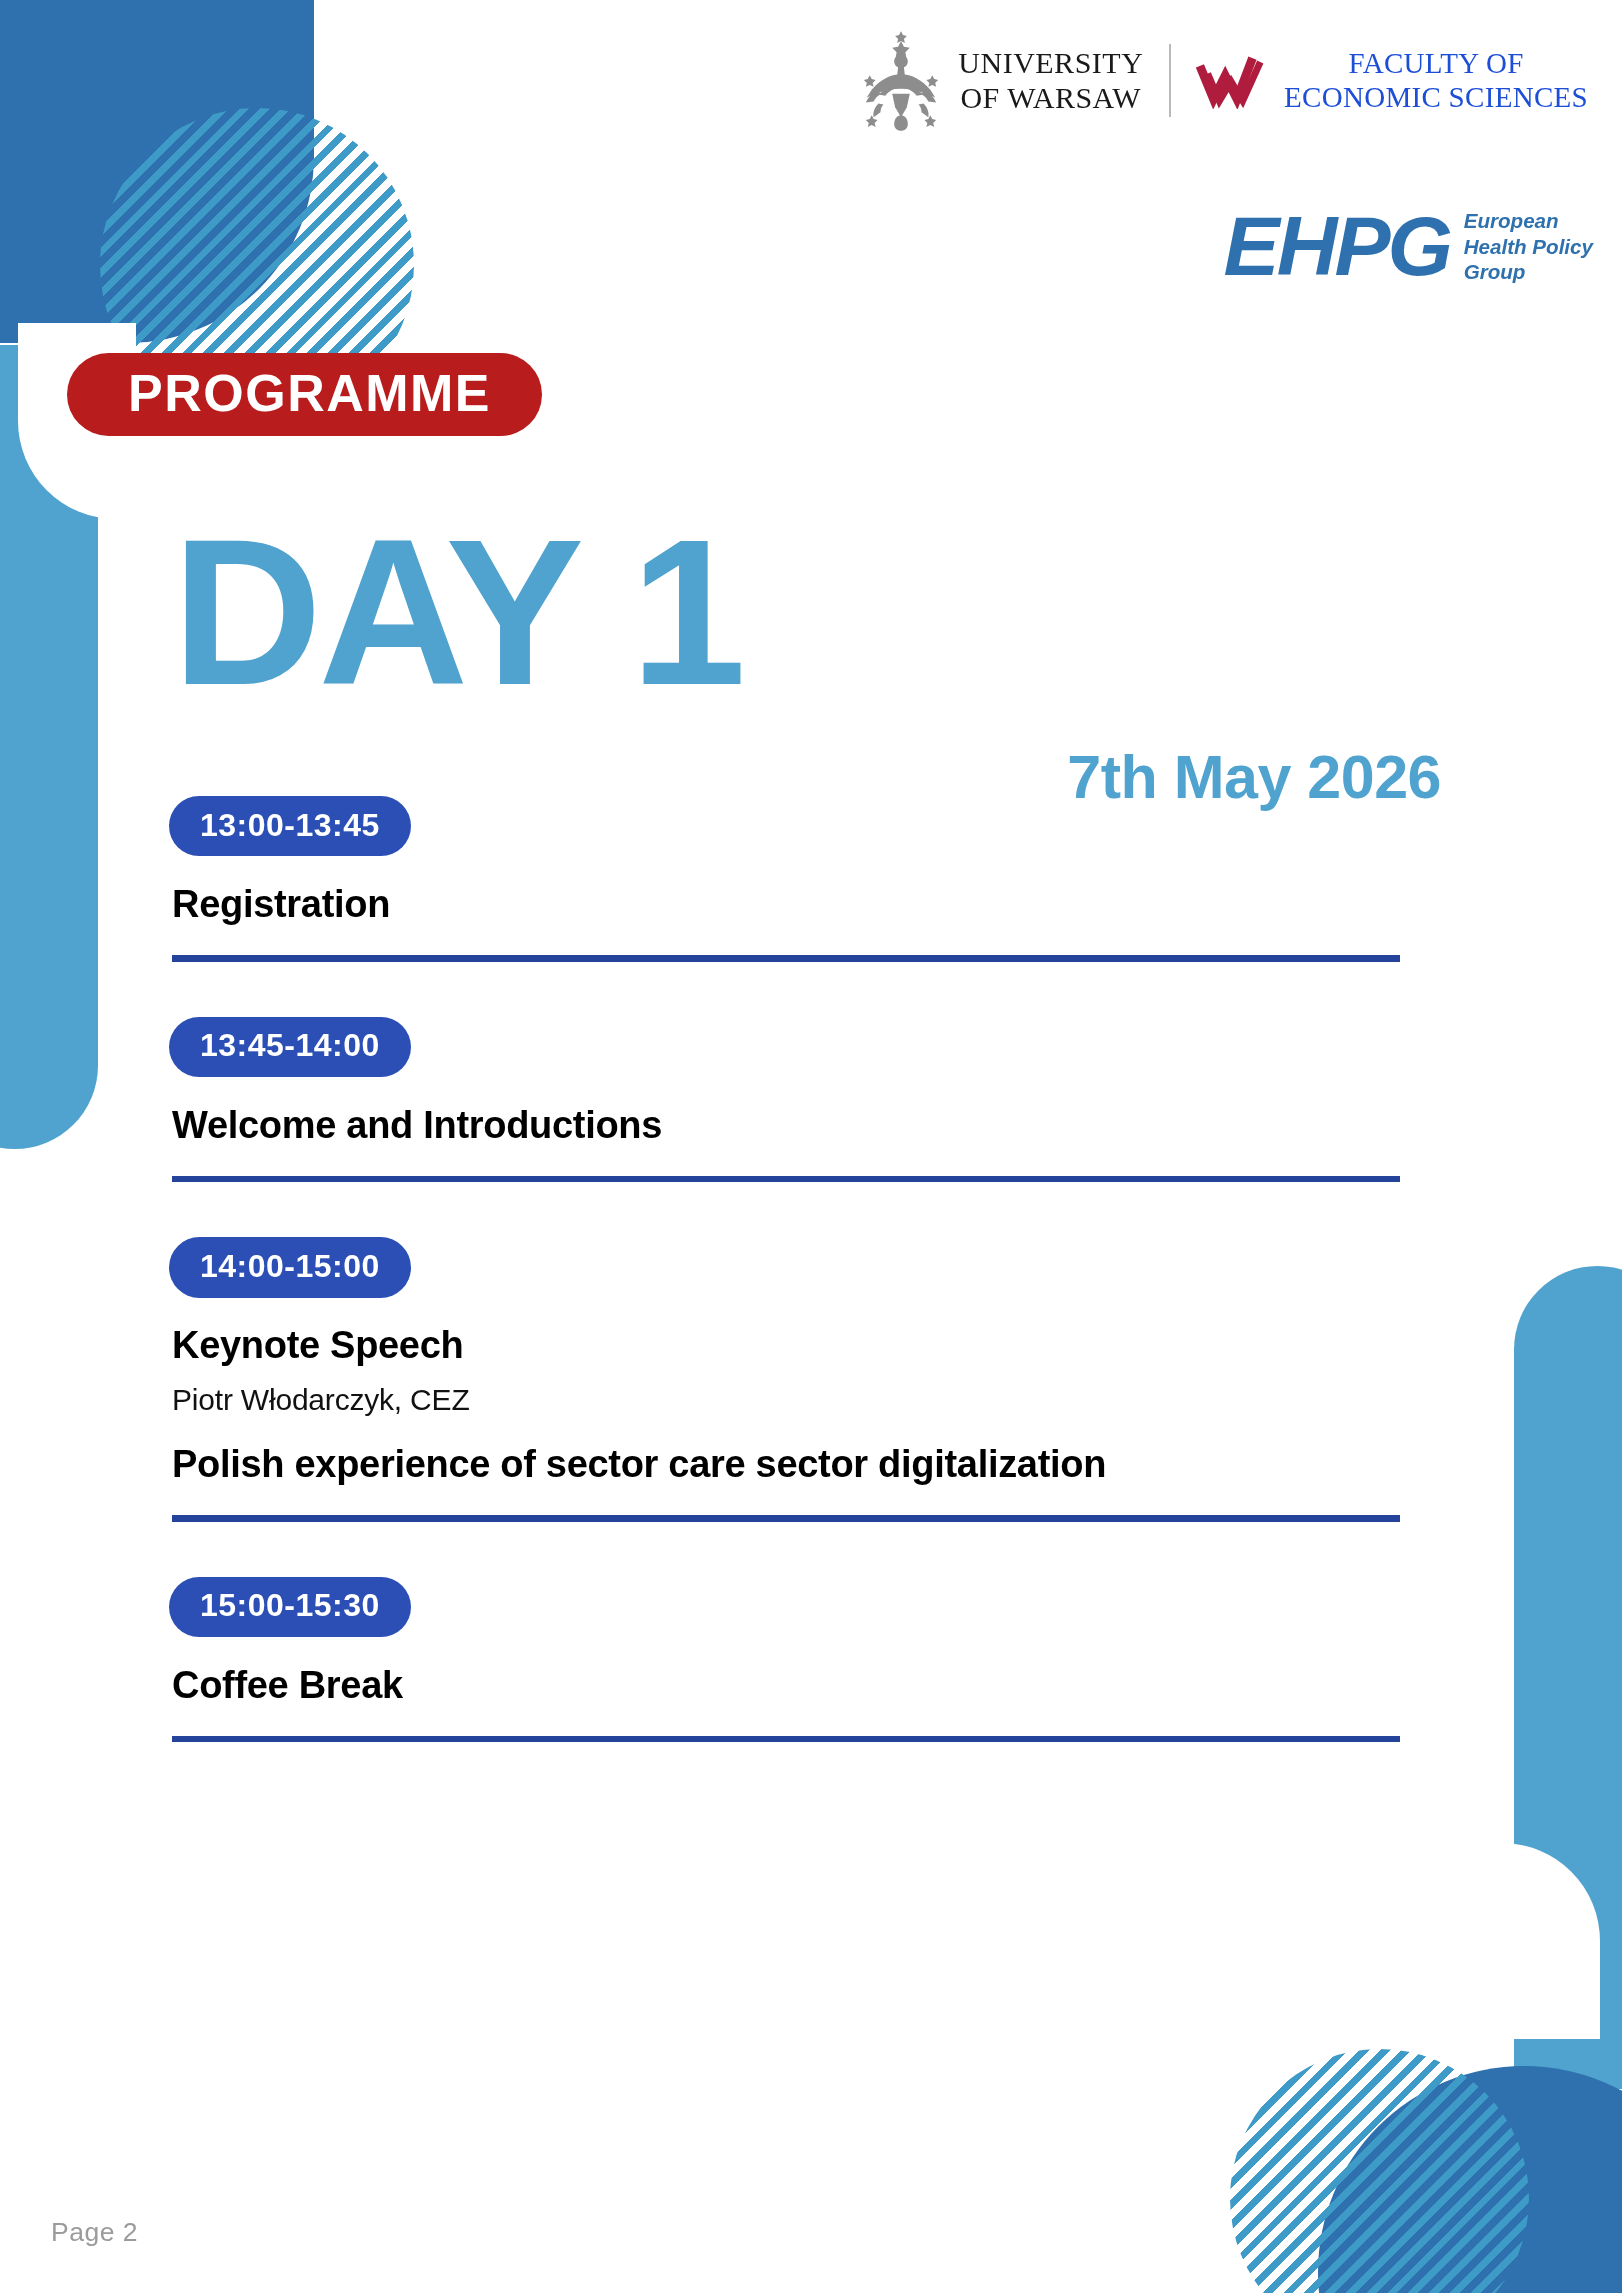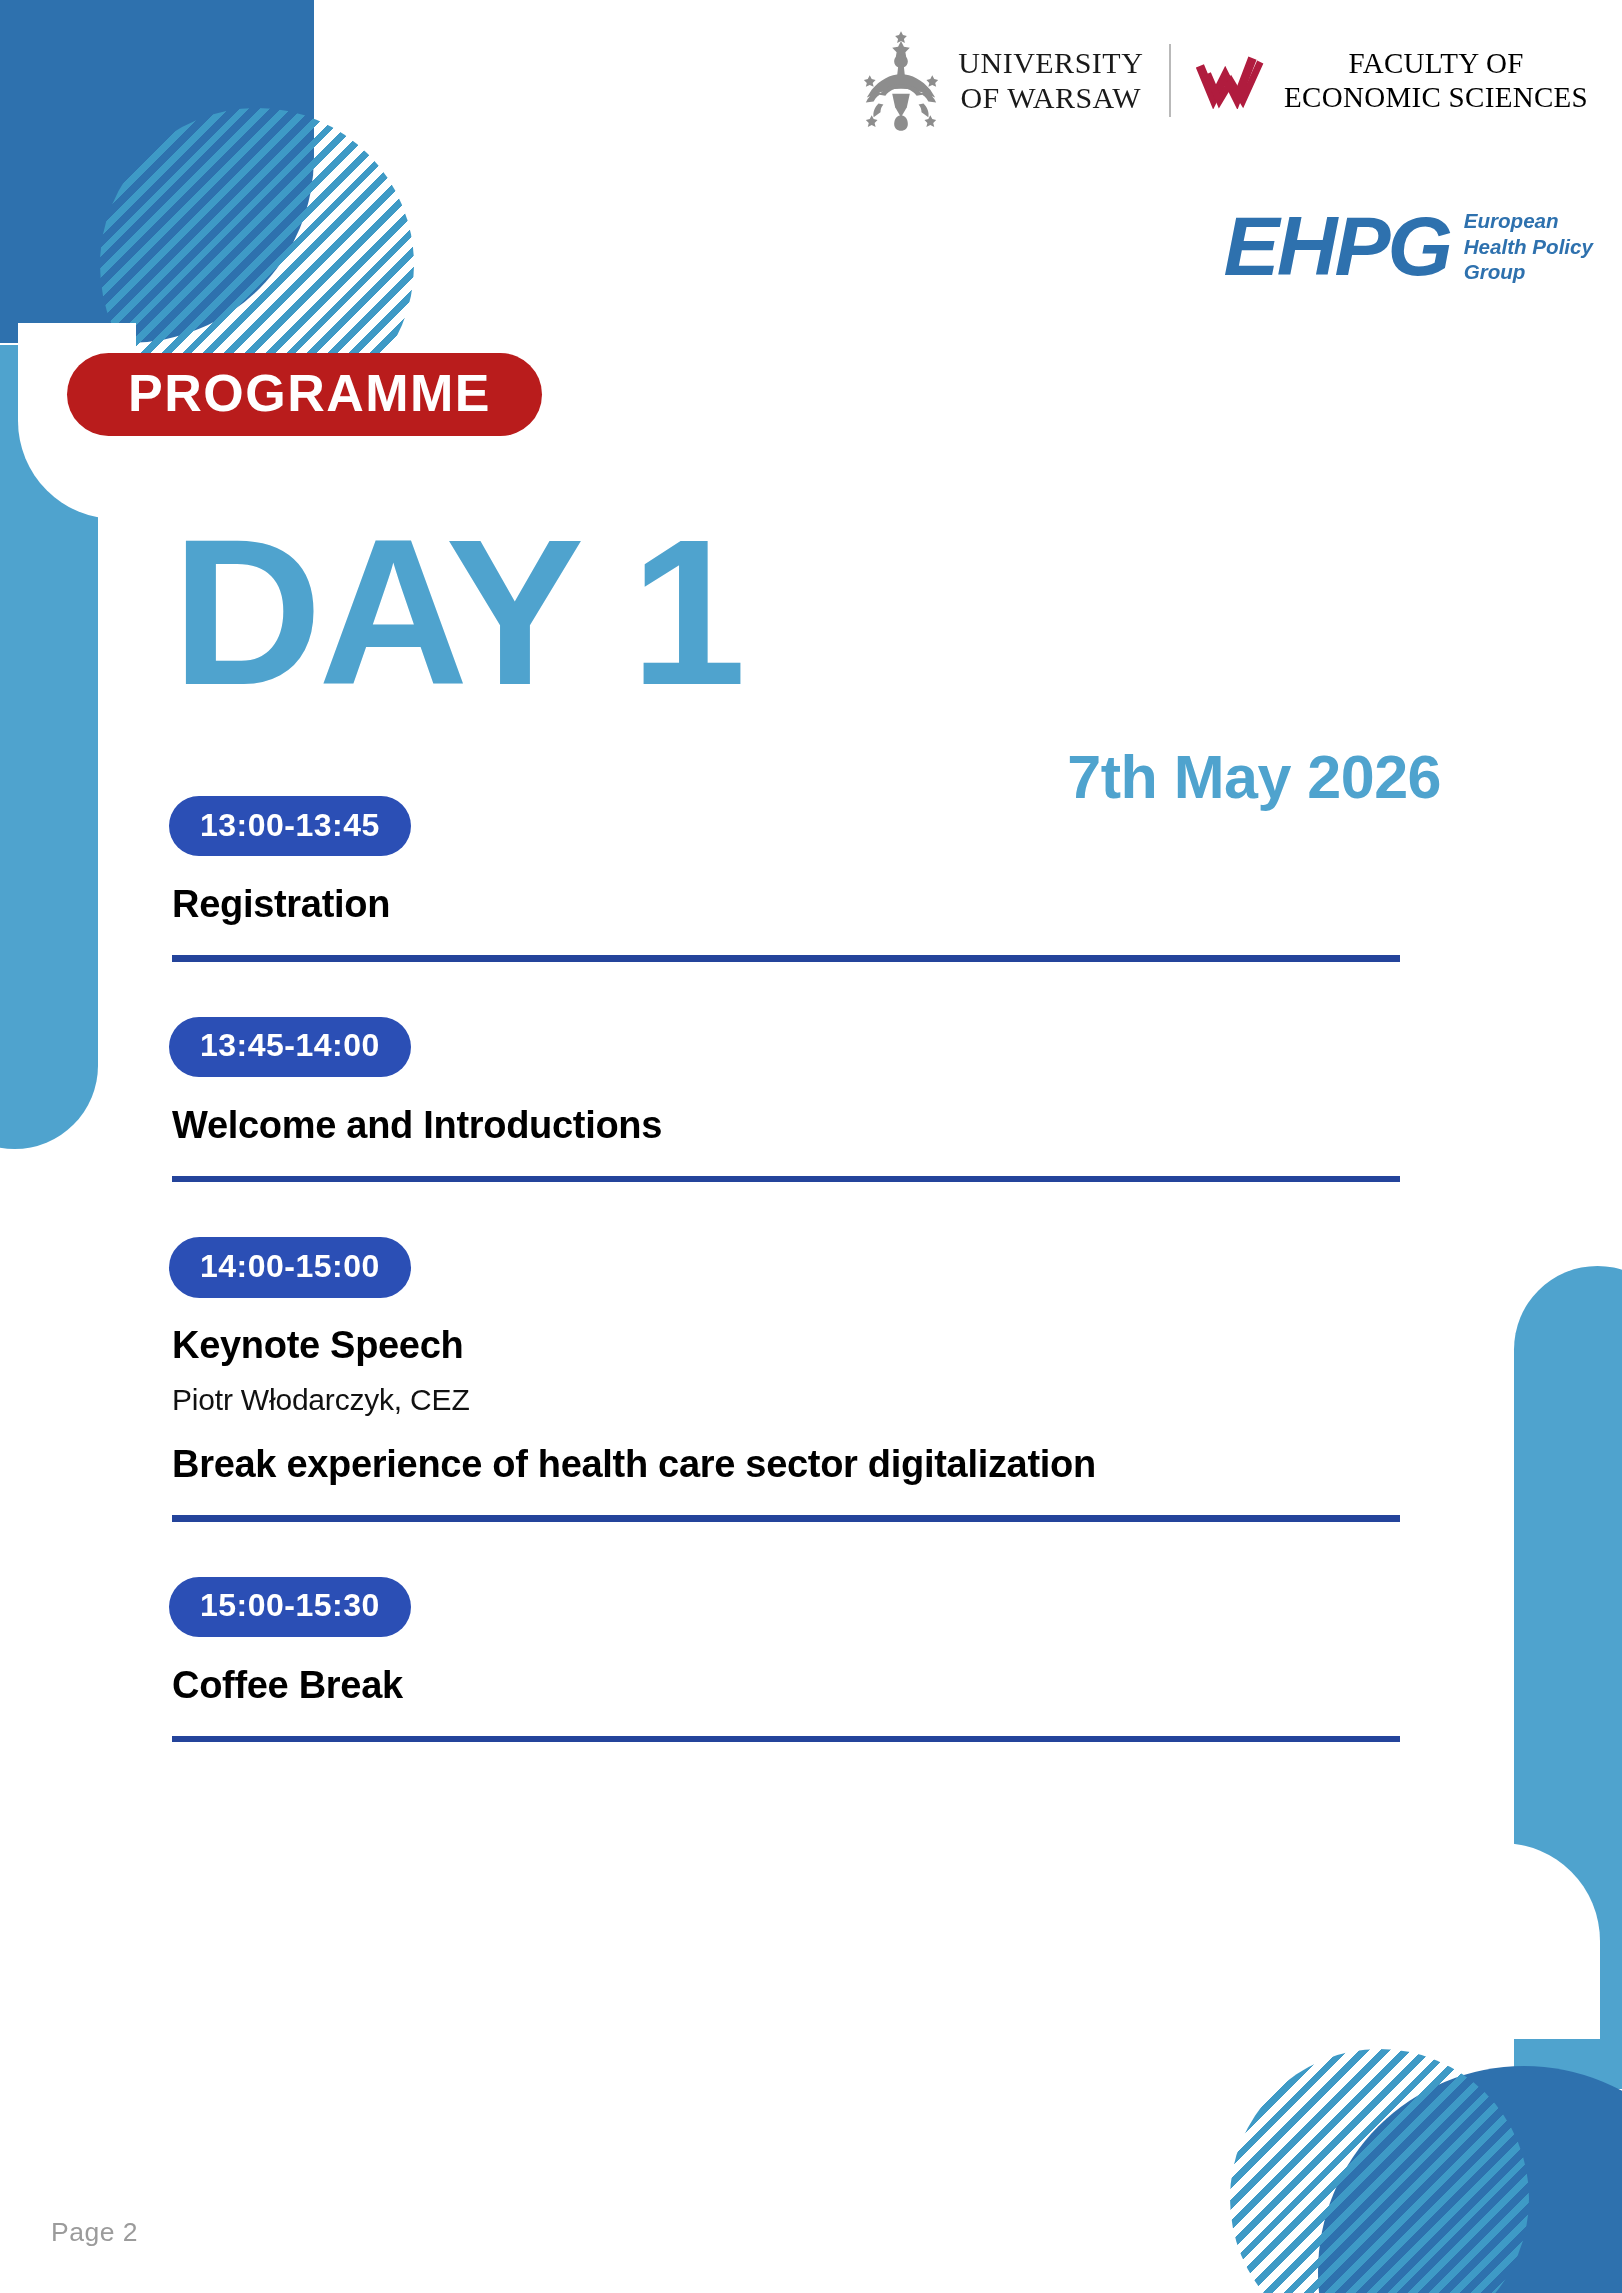--- a/index.html
+++ b/index.html
@@ -133,21 +133,21 @@
     height: 73px;
     background: #b9b9b9;
   }
   .fes-logo { display: flex; align-items: center; gap: 13.7px; }
   .fes-mark { width: 74px; height: 57px; flex: 0 0 auto; }
   .fes-text {
     font-family: "Liberation Serif", serif;
     font-size: 29px;
     line-height: 1.15;
     letter-spacing: 0.3px;
-    color: #000000;
+    color: #1d4ed8;
     white-space: nowrap;
   }
 
   
   .ehpg {
     position: absolute;
     right: 29px;
     top: 208px;
     display: flex;
     align-items: center;
@@ -361,21 +361,21 @@
       <div class="time-badge">13:45-14:00</div>
       <div class="entry-title">Welcome and Introductions</div>
       <div class="rule"></div>
     </div>
     <div class="gap-sm"></div>
 
     <div class="entry">
       <div class="time-badge">14:00-15:00</div>
       <div class="entry-title">Keynote Speech</div>
       <div class="entry-speaker">Piotr Włodarczyk, CEZ</div>
-      <div class="entry-subtitle">Break experience of health care sector digitalization</div>
+      <div class="entry-subtitle">Polish experience of sector care sector digitalization</div>
       <div class="rule"></div>
     </div>
     <div class="gap-sm"></div>
 
     <div class="entry">
       <div class="time-badge">15:00-15:30</div>
       <div class="entry-title">Coffee Break</div>
       <div class="rule"></div>
     </div>
 

